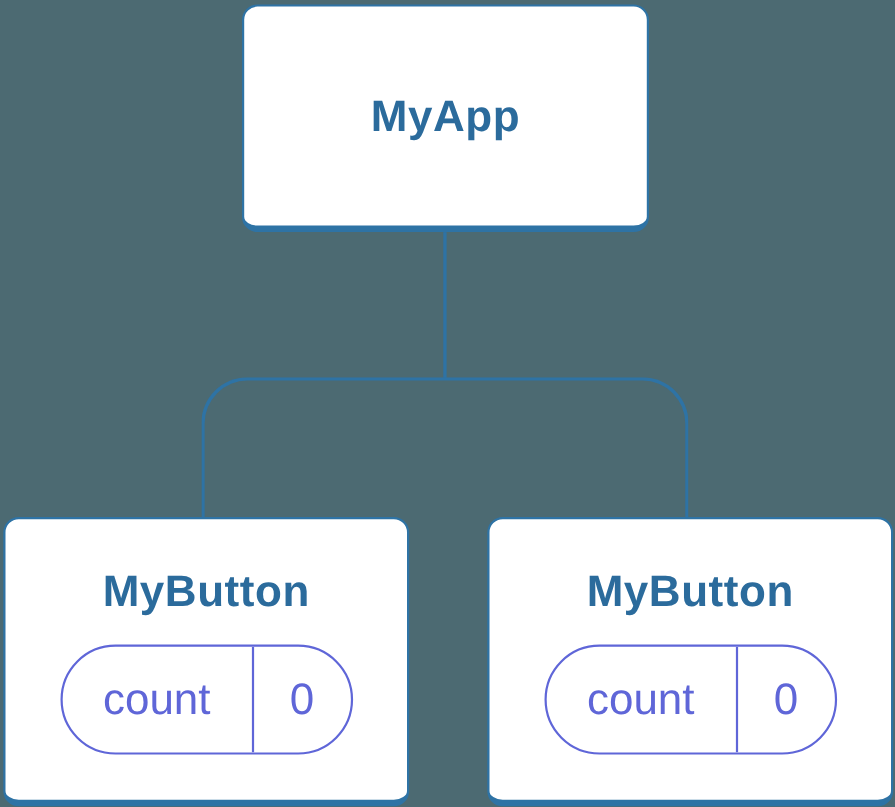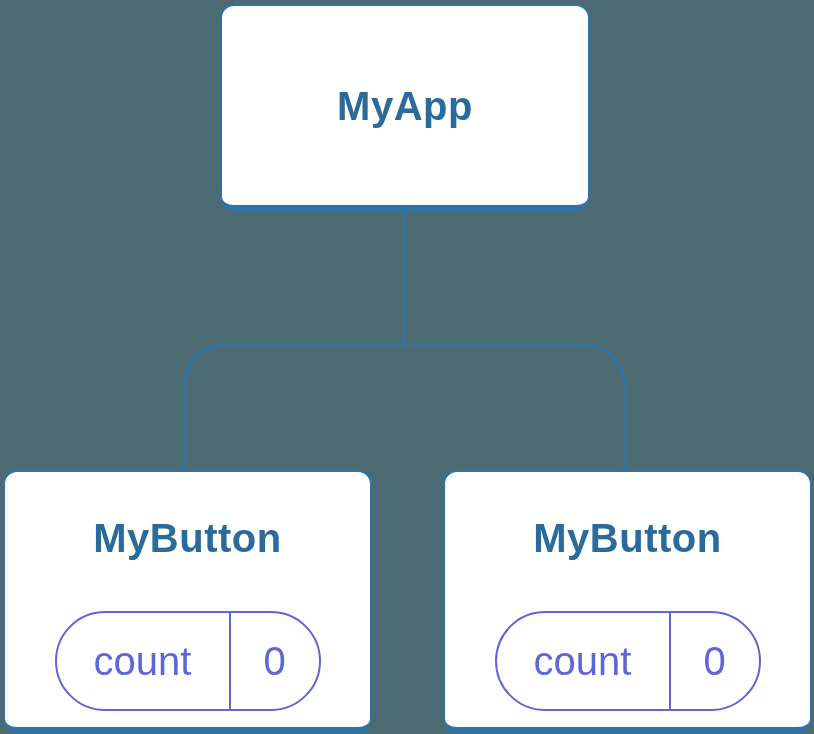--- a/index.html
+++ b/index.html
@@ -39,21 +39,20 @@
     line-height:1.1;
   }
   .node-root{
     left:220px;top:4px;
     width:370px;height:207px;
   }
   .node-child{
     left:3px;top:470px;
     width:369px;height:263px;
     justify-content:flex-start;
-    gap:25px;
   }
   .node-child .node-title{
     margin-top:44px;
   }
   .node-child-right{
     left:443px;
   }
   .connector-stem{
     position:absolute;
     left:403px;top:211px;

